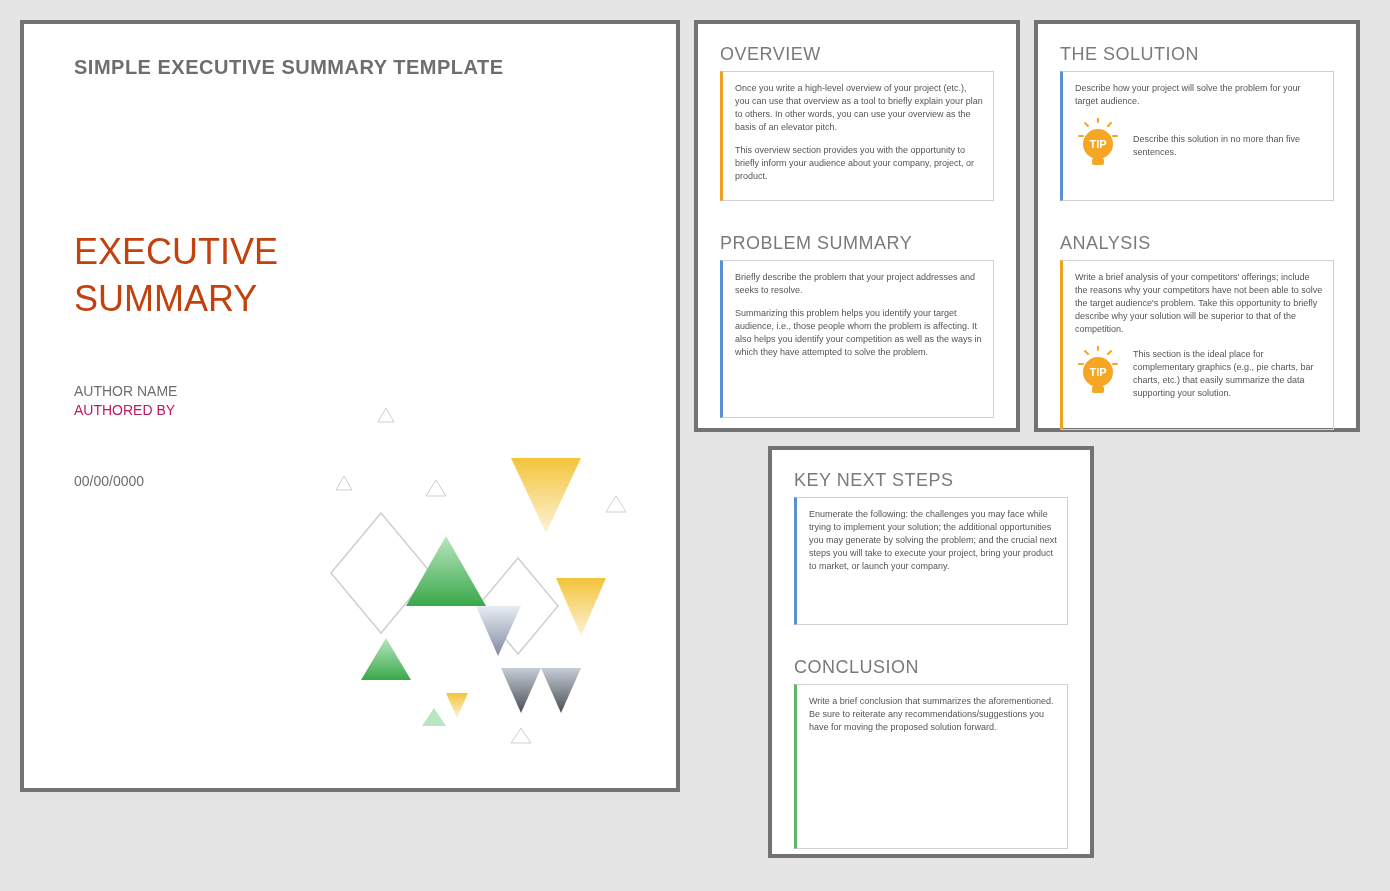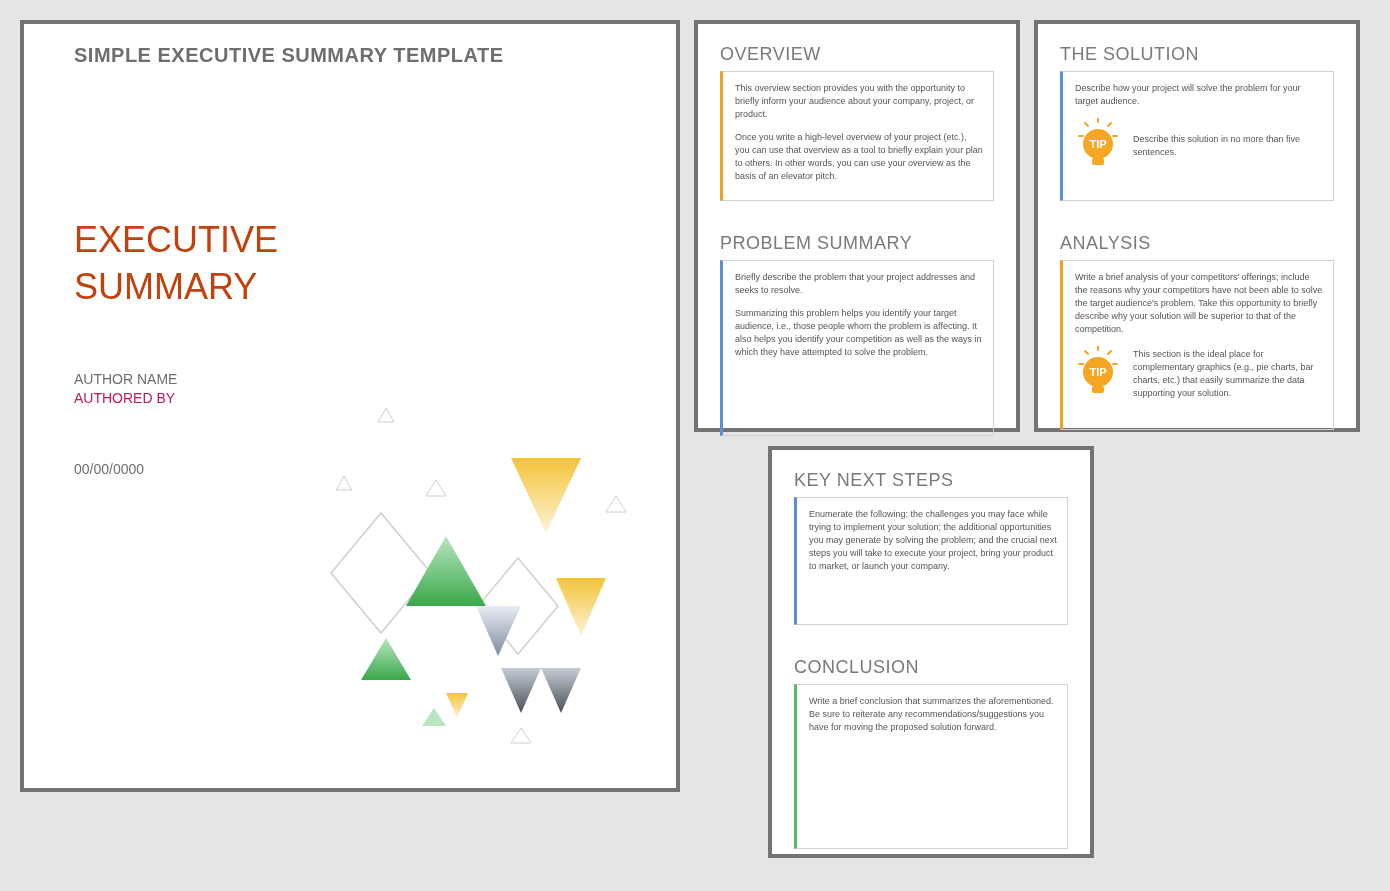--- a/index.html
+++ b/index.html
@@ -16,21 +16,21 @@
     gap: 14px;
   }
   .page {
     background: #fff;
     border: 4px solid #737373;
     position: relative;
   }
   .cover-page {
     width: 660px;
     height: 772px;
-    padding: 20px 50px;
+    padding: 32px 50px;
   }
   .cover-header {
     font-size: 20px;
     font-weight: bold;
     letter-spacing: 0.5px;
     color: #6e6e6e;
   }
   .cover-title {
     font-size: 48px;
     font-weight: 300;
@@ -100,21 +100,21 @@
     color: #555;
     position: relative;
   }
   .content-box p { margin-bottom: 10px; }
   .content-box p:last-child { margin-bottom: 0; }
   .bar-orange { border-left: 3px solid #f0a020; }
   .bar-blue   { border-left: 3px solid #5a8fd6; }
   .bar-green  { border-left: 3px solid #5fb565; }
 
   .overview-box { height: 130px; }
-  .problem-box  { height: 176px; }
+  .problem-box  { height: 158px; }
   .solution-box { height: 130px; }
   .analysis-box { height: 170px; }
   .keynext-box  { height: 128px; }
   .conclusion-box { height: 165px; }
 
   .tip-row { display: flex; align-items: center; gap: 12px; margin-top: 10px; }
   .tip-text { font-size: 9px; line-height: 1.45; color: #555; flex: 1; }
   .tip-icon { width: 46px; height: 56px; flex: none; }
   .tip-icon svg { width: 100%; height: 100%; }
   .section-heading.second { margin-top: 32px; }
@@ -182,22 +182,22 @@
       </svg>
     </div>
   </div>
 
   <div class="right-column">
     <div class="pair">
 
       <div class="page secondary-page">
         <div class="section-heading">OVERVIEW</div>
         <div class="content-box bar-orange overview-box">
+          <p>Once you write a high-level overview of your project (etc.), you can use that overview as a tool to briefly explain your plan to others. In other words, you can use your overview as the basis of an elevator pitch.</p>
           <p>This overview section provides you with the opportunity to briefly inform your audience about your company, project, or product.</p>
-          <p>Once you write a high-level overview of your project (etc.), you can use that overview as a tool to briefly explain your plan to others. In other words, you can use your overview as the basis of an elevator pitch.</p>
         </div>
         <div class="section-heading second">PROBLEM SUMMARY</div>
         <div class="content-box bar-blue problem-box">
           <p>Briefly describe the problem that your project addresses and seeks to resolve.</p>
           <p>Summarizing this problem helps you identify your target audience, i.e., those people whom the problem is affecting. It also helps you identify your competition as well as the ways in which they have attempted to solve the problem.</p>
         </div>
       </div>
 
       <div class="page secondary-page">
         <div class="section-heading">THE SOLUTION</div>

